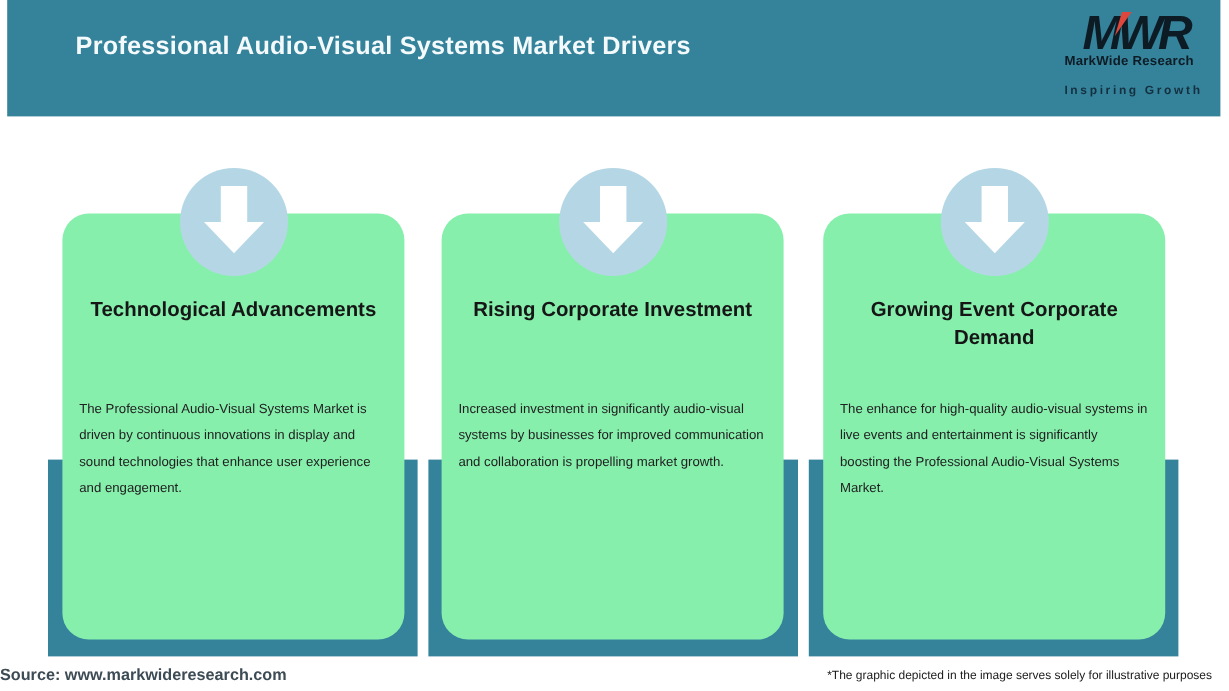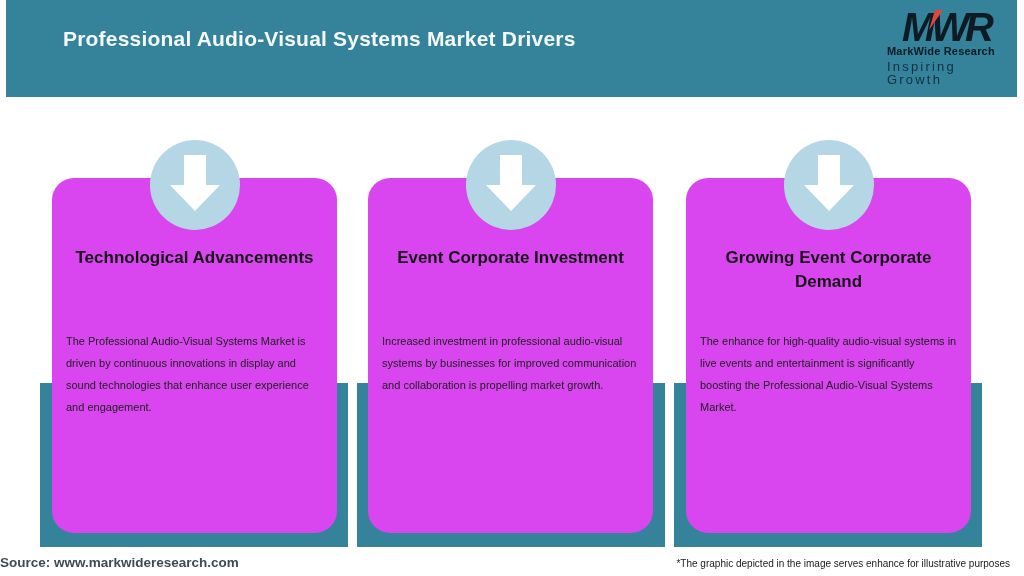--- a/index.html
+++ b/index.html
@@ -21,34 +21,34 @@
   .logo {
     position: absolute; right: 12px; top: 4px; width: 118px;
     text-align: left; line-height: 1;
   }
   .logo-acronym-svg { display: block; margin: 0 auto; }
   .logo-name {
     color: #0D1B24; font-size: 11px; font-weight: bold; letter-spacing: 0.2px;
     margin-top: -4px;
   }
   .logo-tagline {
-    color: #14303F; font-size: 13px; font-weight: normal; letter-spacing: 2.2px;
-    margin-top: 3px;
+    color: #14303F; font-size: 10px; font-weight: bold; letter-spacing: 2.2px;
+    margin-top: 14px;
   }
   
   .card-backing {
     position: absolute; top: 383px; height: 164px; width: 308px;
     background: #35829B;
   }
   .backing-1 { left: 40px; }
   .backing-2 { left: 357px; }
   .backing-3 { left: 674px; }
   .card {
     position: absolute; top: 178px; width: 285px; height: 355px;
-    background: #d946ef; border-radius: 22px;
+    background: #86efac; border-radius: 22px;
   }
   .card-1 { left: 52px; }
   .card-2 { left: 368px; }
   .card-3 { left: 686px; }
   .card-title {
     position: absolute; top: 68px; left: 8px; right: 8px;
     text-align: center; color: #161616;
     font-size: 17px; font-weight: bold; line-height: 24px;
   }
   .card-body {
@@ -93,22 +93,22 @@
 <div class="card-backing backing-1"></div>
 <div class="card-backing backing-2"></div>
 <div class="card-backing backing-3"></div>
 
 <div class="card card-1">
   <div class="card-title">Technological Advancements</div>
   <div class="card-body">The Professional Audio-Visual Systems Market is driven by continuous innovations in display and sound technologies that enhance user experience and engagement.</div>
 </div>
 
 <div class="card card-2">
-  <div class="card-title">Event Corporate Investment</div>
-  <div class="card-body">Increased investment in professional audio-visual systems by businesses for improved communication and collaboration is propelling market growth.</div>
+  <div class="card-title">Rising Corporate Investment</div>
+  <div class="card-body">Increased investment in significantly audio-visual systems by businesses for improved communication and collaboration is propelling market growth.</div>
 </div>
 
 <div class="card card-3">
   <div class="card-title">Growing Event Corporate Demand</div>
   <div class="card-body">The enhance for high-quality audio-visual systems in live events and entertainment is significantly boosting the Professional Audio-Visual Systems Market.</div>
 </div>
 
 <div class="arrow-circle circle-1">
   <svg width="90" height="90" viewBox="0 0 90 90">
     <rect x="34" y="15" width="22" height="30" fill="#ffffff"></rect>
@@ -122,13 +122,13 @@
   </svg>
 </div>
 <div class="arrow-circle circle-3">
   <svg width="90" height="90" viewBox="0 0 90 90">
     <rect x="34" y="15" width="22" height="30" fill="#ffffff"></rect>
     <polygon points="20,45 70,45 45,71" fill="#ffffff"></polygon>
   </svg>
 </div>
 
 <div class="source-text">Source: www.markwideresearch.com</div>
-<div class="disclaimer-text">*The graphic depicted in the image serves enhance for illustrative purposes</div>
+<div class="disclaimer-text">*The graphic depicted in the image serves solely for illustrative purposes</div>
 
 </body></html>

